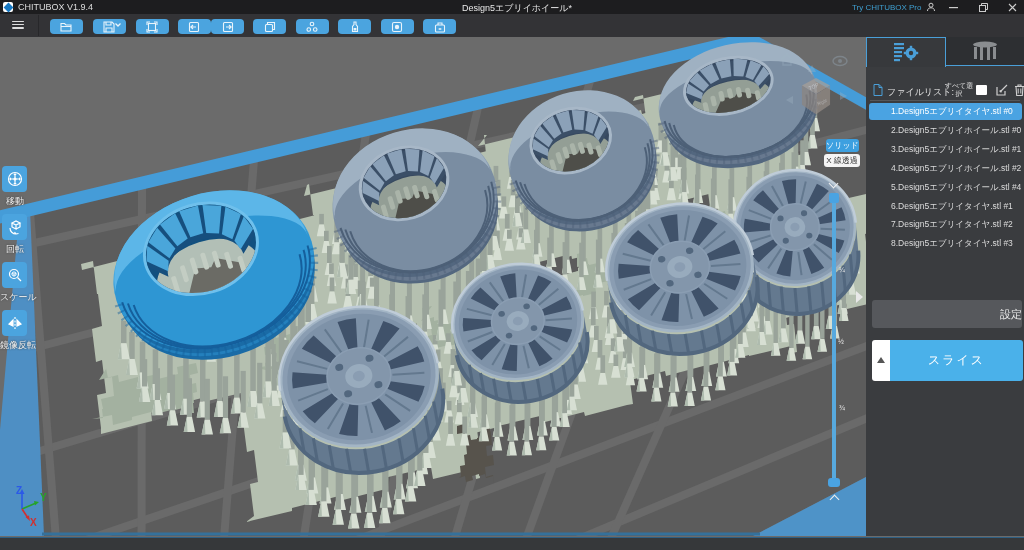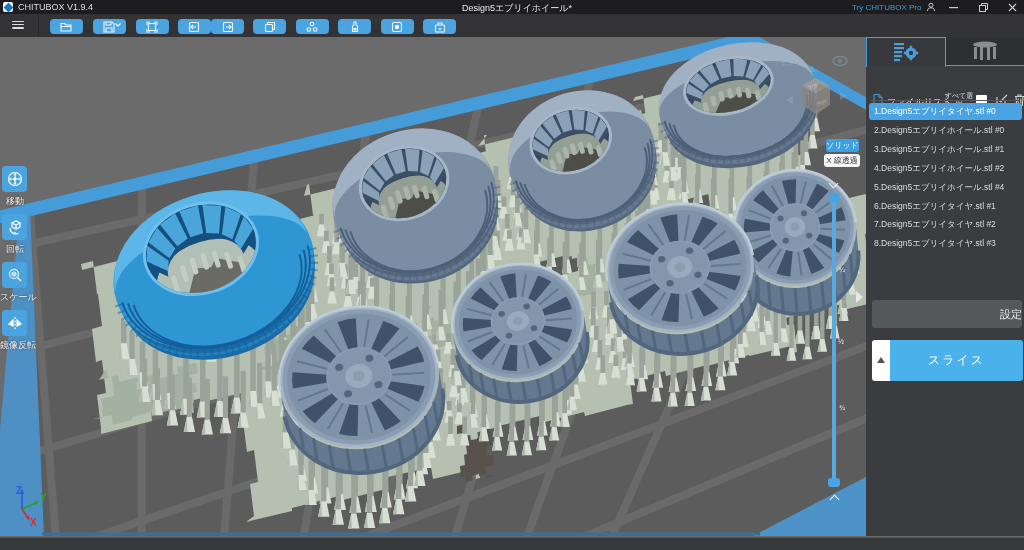--- a/index.html
+++ b/index.html
@@ -15,23 +15,23 @@
 .tbtn svg{position:absolute;left:50%;top:50%;transform:translate(-50%,-50%)}
 .hamb{position:absolute;left:12px;top:5px;width:12px;height:12px}
 .hamb div{height:1.6px;background:#ddd;margin:1.6px 0;border-radius:1px}
 .vsep{position:absolute;left:38px;top:1px;width:1px;height:21px;background:#27272a}
 .ltool{position:absolute;left:2px;width:25px;height:26px;background:#4ba4df;border-radius:4px;z-index:20}
 .ltool svg{position:absolute;left:50%;top:50%;transform:translate(-50%,-50%)}
 .llabel{position:absolute;color:#f0f0f0;font-size:9px;z-index:20;text-shadow:0 0 2px #333}
 .panel{position:absolute;left:866px;top:37px;width:158px;height:499px;background:#3a3c3f;z-index:25}
 .tab1{position:absolute;left:0;top:0;width:80px;height:30px;background:#37393c;border:1px solid #4a9fd8;border-bottom:none}
 .tab2{position:absolute;left:80px;top:0;width:78px;height:29px;background:#2d2f32;border-bottom:1px solid #4a9fd8}
-.fhead{position:absolute;left:4px;top:55px;width:150px;height:18px;color:#e5e5e5;font-size:9px}
+.fhead{position:absolute;left:4px;top:45px;width:150px;height:18px;color:#e5e5e5;font-size:9px}
 .hline{position:absolute;left:4px;top:63px;width:150px;height:1px;background:#55575a}
-.fitem{position:absolute;left:3px;width:153px;height:17px;font-size:8.5px;color:#dcdcdc;line-height:17px;padding-left:5px;white-space:nowrap}
+.fitem{position:absolute;left:3px;width:153px;height:17px;font-size:8.5px;color:#dcdcdc;line-height:17px;padding-left:22px;white-space:nowrap}
 .fitem.sel{background:#4aa3e2;border-radius:3px;color:#fff}
 .setbtn{position:absolute;left:6px;top:263px;width:150px;height:28px;background:#56585c;border-radius:3px;color:#ececec;font-size:11px;text-align:right;line-height:28px}
 .slicebox{position:absolute;left:6px;top:303px;width:18px;height:41px;background:#fff;border-radius:3px 0 0 3px}
 .slicebox:after{content:"";position:absolute;left:5px;top:17px;width:0;height:0;border-left:4px solid transparent;border-right:4px solid transparent;border-bottom:6px solid #555}
 .slicebtn{position:absolute;left:24px;top:303px;width:133px;height:41px;background:#4ab1ea;border-radius:0 3px 3px 0;color:#fff;font-size:12px;text-align:center;line-height:41px;letter-spacing:2px}
 .chip1{position:absolute;left:826px;top:139px;width:33px;height:13px;background:#3da0e0;border-radius:3px;color:#fff;font-size:8px;text-align:left;line-height:13px;z-index:20}
 .chip2{position:absolute;left:824px;top:154px;width:36px;height:13px;background:#f5f5f5;border-radius:3px;color:#333;font-size:8px;text-align:center;line-height:13px;z-index:20}
 .sliderline{position:absolute;left:832px;top:198px;width:4px;height:285px;background:#57a9de;z-index:19}
 .shandle{position:absolute;left:829px;top:193px;width:10px;height:10px;background:#4aa3e2;border-radius:2px;z-index:19}
 .shandle2{position:absolute;left:828px;top:478px;width:12px;height:9px;background:#4aa3e2;border-radius:3px;z-index:19}

